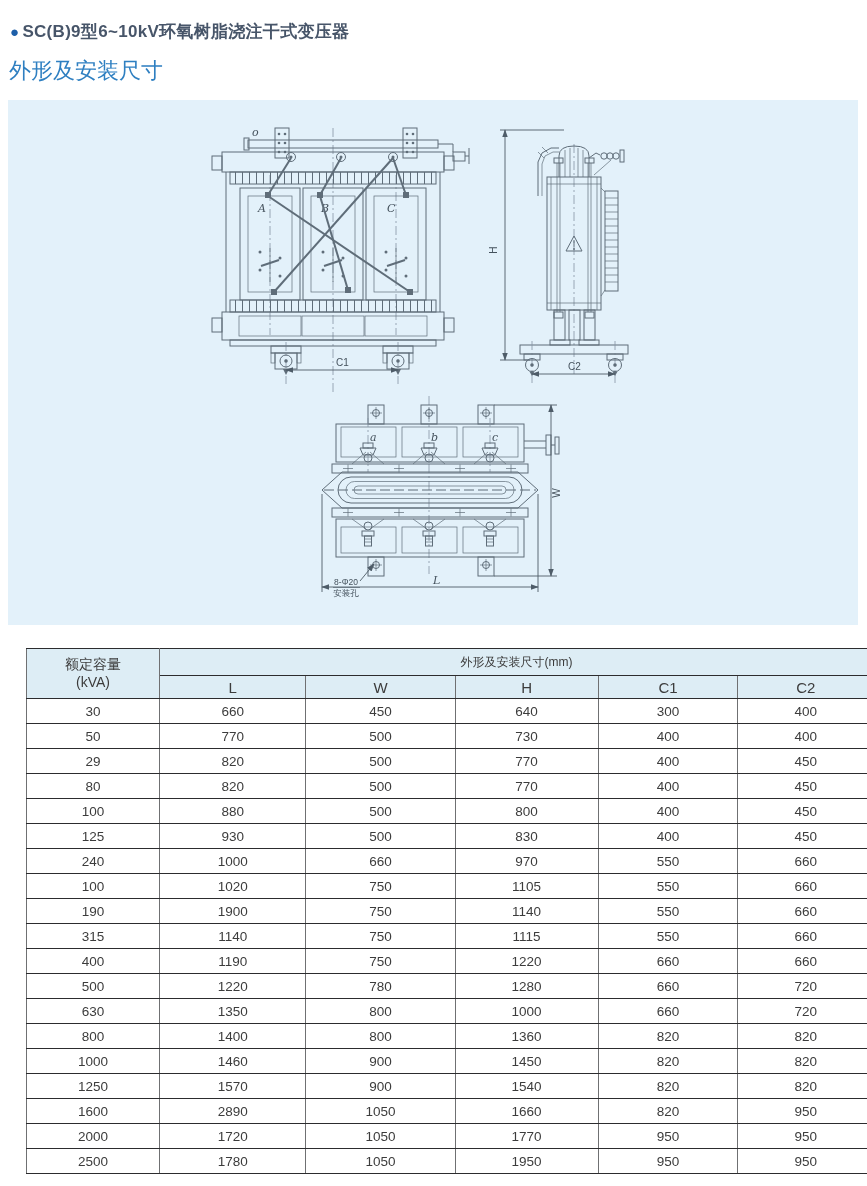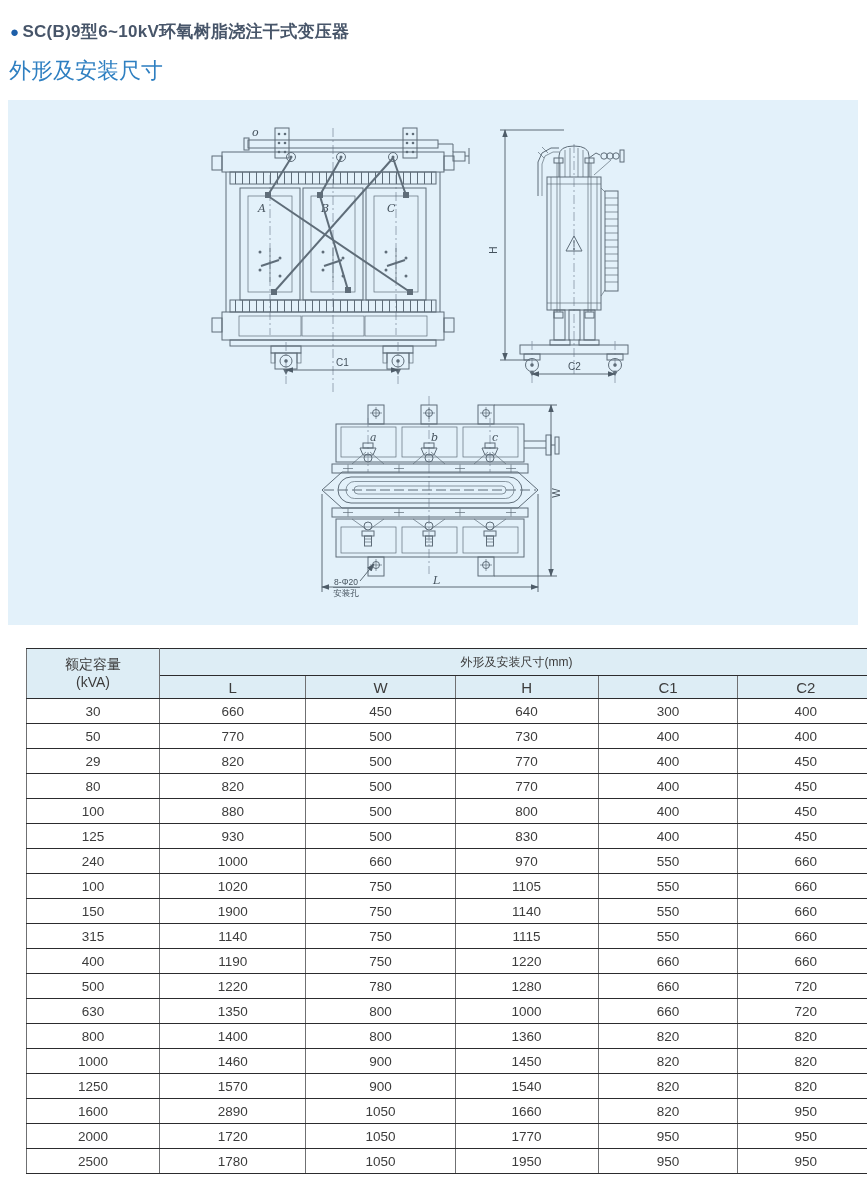--- a/index.html
+++ b/index.html
@@ -514,21 +514,21 @@
           </tr>
           <tr>
             <td>100</td>
             <td>1020</td>
             <td>750</td>
             <td>1105</td>
             <td>550</td>
             <td>660</td>
           </tr>
           <tr>
-            <td>150</td>
+            <td>190</td>
             <td>1900</td>
             <td>750</td>
             <td>1140</td>
             <td>550</td>
             <td>660</td>
           </tr>
           <tr>
             <td>315</td>
             <td>1140</td>
             <td>750</td>

